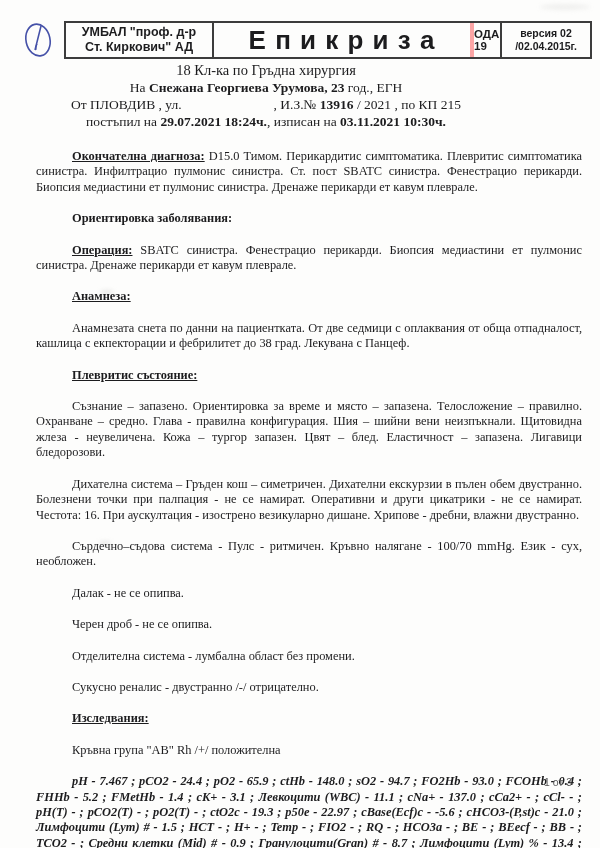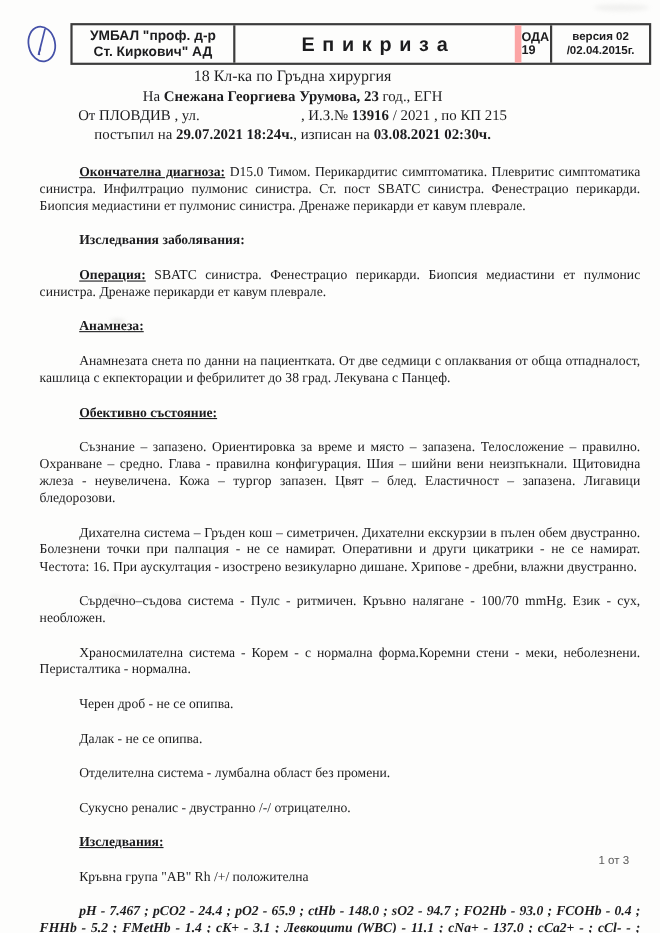--- a/index.html
+++ b/index.html
@@ -19,21 +19,21 @@
   .pen-mark{position:absolute;left:20px;top:16px;width:36px;height:46px;}
   
   .hdr{
     position:absolute;left:64px;top:21px;width:528px;height:38px;
     display:flex;border:2px solid #3c3c3c;box-sizing:border-box;
     font-family:"Liberation Sans","DejaVu Sans",sans-serif;font-weight:bold;
     background:#fdfdfc;
   }
   .hdr-cell{display:flex;flex-direction:column;align-items:center;justify-content:center;box-sizing:border-box;}
   .hdr-hospital{width:148px;border-right:2px solid #3c3c3c;font-size:12.5px;line-height:15px;text-align:center;}
-  .hdr-title{flex:1;border-right:6px solid #fca5a5;font-size:18px;letter-spacing:1px;}
+  .hdr-title{flex:1;border-right:4px solid #fca5a5;font-size:26px;letter-spacing:1px;}
   .hdr-code{width:28px;border-right:2px solid #3c3c3c;font-size:11.5px;}
   .hdr-version{width:88px;font-size:10.5px;line-height:13px;text-align:center;}
   
   .center-block{position:absolute;left:0;top:62px;width:532px;text-align:center;font-size:13.5px;line-height:17px;}
   .center-block .row{white-space:nowrap;}
   .clinic{font-size:14.5px;}
   b{font-weight:bold;}
   .street-gap{display:inline-block;width:92px;}
   
   .doc-body{
@@ -76,36 +76,35 @@
     <div class="hdr-cell hdr-version">
       <div>версия 02</div>
       <div>/02.04.2015г.</div>
     </div>
   </div>
 
   <div class="center-block">
     <div class="row clinic">18 Кл-ка по Гръдна хирургия</div>
     <div class="row"><span>На </span><b>Снежана Георгиева Урумова, 23</b><span> год., ЕГН</span></div>
     <div class="row"><span>От ПЛОВДИВ , ул.</span><span class="street-gap"></span><span>, И.З.№ </span><b>13916</b><span> / 2021 , по КП 215</span></div>
-    <div class="row"><span>постъпил на </span><b>29.07.2021 18:24ч.</b><span>, изписан на </span><b>03.08.2021 02:30ч.</b></div>
+    <div class="row"><span>постъпил на </span><b>29.07.2021 18:24ч.</b><span>, изписан на </span><b>03.11.2021 10:30ч.</b></div>
   </div>
 
   <div class="doc-body">
     <p><span class="lead u">Окончателна диагноза:</span><span> D15.0 Тимом. Перикардитис симптоматика. Плевритис симптоматика синистра. Инфилтрацио пулмонис синистра. Ст. пост SBATC синистра. Фенестрацио перикарди. Биопсия медиастини ет пулмонис синистра. Дренаже перикарди ет кавум плеврале.</span></p>
-    <p><span class="lead">Изследвания заболявания:</span></p>
+    <p><span class="lead">Ориентировка заболявания:</span></p>
     <p><span class="lead u">Операция:</span><span> SBATC синистра. Фенестрацио перикарди. Биопсия медиастини ет пулмонис синистра. Дренаже перикарди ет кавум плеврале.</span></p>
     <p><span class="lead u">Анамнеза:</span></p>
     <p>Анамнезата снета по данни на пациентката. От две седмици с оплаквания от обща отпадналост, кашлица с екпекторации и фебрилитет до 38 град. Лекувана с Панцеф.</p>
-    <p><span class="lead u">Обективно състояние:</span></p>
+    <p><span class="lead u">Плевритис състояние:</span></p>
     <p>Съзнание – запазено. Ориентировка за време и място – запазена. Телосложение – правилно. Охранване – средно. Глава - правилна конфигурация. Шия – шийни вени неизпъкнали. Щитовидна жлеза - неувеличена. Кожа – тургор запазен. Цвят – блед. Еластичност – запазена. Лигавици бледорозови.</p>
     <p>Дихателна система – Гръден кош – симетричен. Дихателни екскурзии в пълен обем двустранно. Болезнени точки при палпация - не се намират. Оперативни и други цикатрики - не се намират. Честота: 16. При аускултация - изострено везикуларно дишане. Хрипове - дребни, влажни двустранно.</p>
     <p>Сърдечно–съдова система - Пулс - ритмичен. Кръвно налягане - 100/70 mmHg. Език - сух, необложен.</p>
-    <p>Храносмилателна система - Корем - с нормална форма.Коремни стени - меки, неболезнени. Перисталтика - нормална.</p>
+    <p>Далак - не се опипва.</p>
     <p>Черен дроб - не се опипва.</p>
-    <p>Далак - не се опипва.</p>
     <p>Отделителна система - лумбална област без промени.</p>
     <p>Сукусно реналис - двустранно /-/ отрицателно.</p>
     <p><span class="lead u">Изследвания:</span></p>
     <p>Кръвна група "АВ" Rh /+/ положителна</p>
     <p class="labs">pH - 7.467 ; pCO2 - 24.4 ; pO2 - 65.9 ; ctHb - 148.0 ; sO2 - 94.7 ; FO2Hb - 93.0 ; FCOHb - 0.4 ; FHHb - 5.2 ; FMetHb - 1.4 ; cK+ - 3.1 ; Левкоцити (WBC) - 11.1 ; cNa+ - 137.0 ; cCa2+ - ; cCl- - ; pH(T) - ; pCO2(T) - ; pO2(T) - ; ctO2c - 19.3 ; p50e - 22.97 ; cBase(Ecf)c - -5.6 ; cHCO3-(P,st)c - 21.0 ; Лимфоцити (Lym) # - 1.5 ; HCT - ; H+ - ; Temp - ; FIO2 - ; RQ - ; HCO3a - ; BE - ; BEecf - ; BB - ; TCO2 - ; Средни клетки (Mid) # - 0.9 ; Гранулоцити(Gran) # - 8.7 ; Лимфоцити (Lym) % - 13.4 ; Средни клетки (Mid) % - 8.3 ; Гранулоцити(Gran) % - 78.3 ; Еритроцити (RBC) - 4.56 ; Хемоглобин (HGB) - 122.0 ; Хематокрит (HCT) - 0.36 ; MCV - 79.0 ; MCH - 26.7 ; MCHC - 338.0 ; RDW-CV - 14.9 ; RDW-SD - 43.5 ; Тромбоцити (PLT) - 315.0 ; MPV - 8.3 ; Глюкоза - серум - 5.46 ; Креатинин - серум - 85.0 ; Аспартат аминотрансфераза (ASAT) - серум - 14.0 ; Аланин аминотрансфераза (ALAT) - серум - 9.4 ; CRP - 202.3 ; Калий - 4.0 ; Протромбиново време, sec - 17.6 ; Протромбиново време, % - 57.2 ; INR - 1.48 ; aPTT - 28.8 ; Антигенен Бърз Тест за COVID-19 - отрицателен ; Гама глутамил трансфераза (GGT) - серум - 19.0 ; Левкоцити (WBC) - 6.9 ; Гранулоцити(Gran) # - 4.6 ; Лимфоцити (Lym) # - 1.5 ; Моноцити # - ; Еозинофили # - ; Базофили # - ; Средни клетки (Mid) # - 0.8 ; Гранулоцити(Gran) % - 67.0 ; Лимфоцити (Lym) % - 21.3 ; Моноцити % - ; Еозинофили % - ; Базофили % - ; Средни клетки (Mid) % - 11.7 ; Еритроцити (RBC) - 3.96 ; Хемоглобин (HGB) - 108.0 ; Хематокрит (HCT) - 0.309 ; MCV - 78.2 ; MCH - 27.2 ; MCHC - 349.0 ; RDW-SD - 42.8 ; RDW-CV - 14.9 ; Тромбоцити (PLT) - 252.0 ; PDW - ; MPV - 8.5 ; PCT - ; P-LCR - ; Протромбиново време, sec - 17.5 ; Протромбиново време, % - 57.8 ; INR - 1.47 ; aPTT - 30.2 ; Фибриноген F-I - 3.88 ; Спечифично тегло - плеврален пунктат - 1015 ;</p>
   </div>
 
   <div class="footer">1 от 3</div>
 
 </div>

